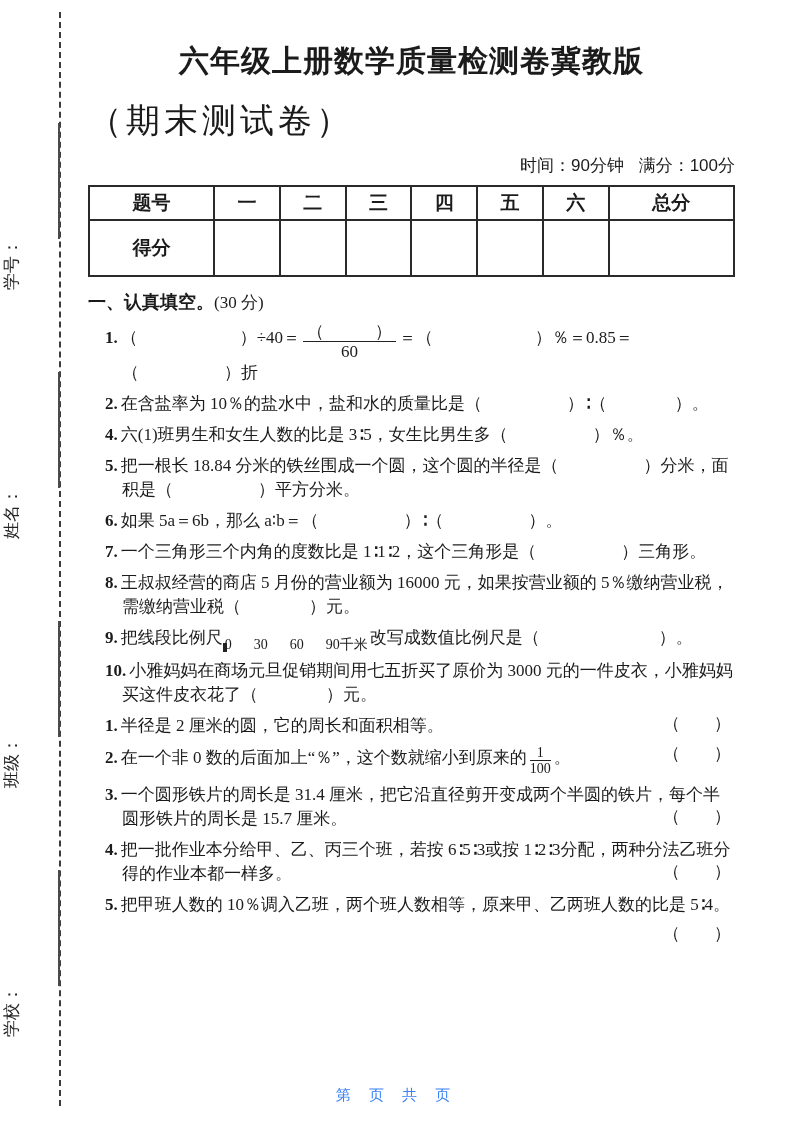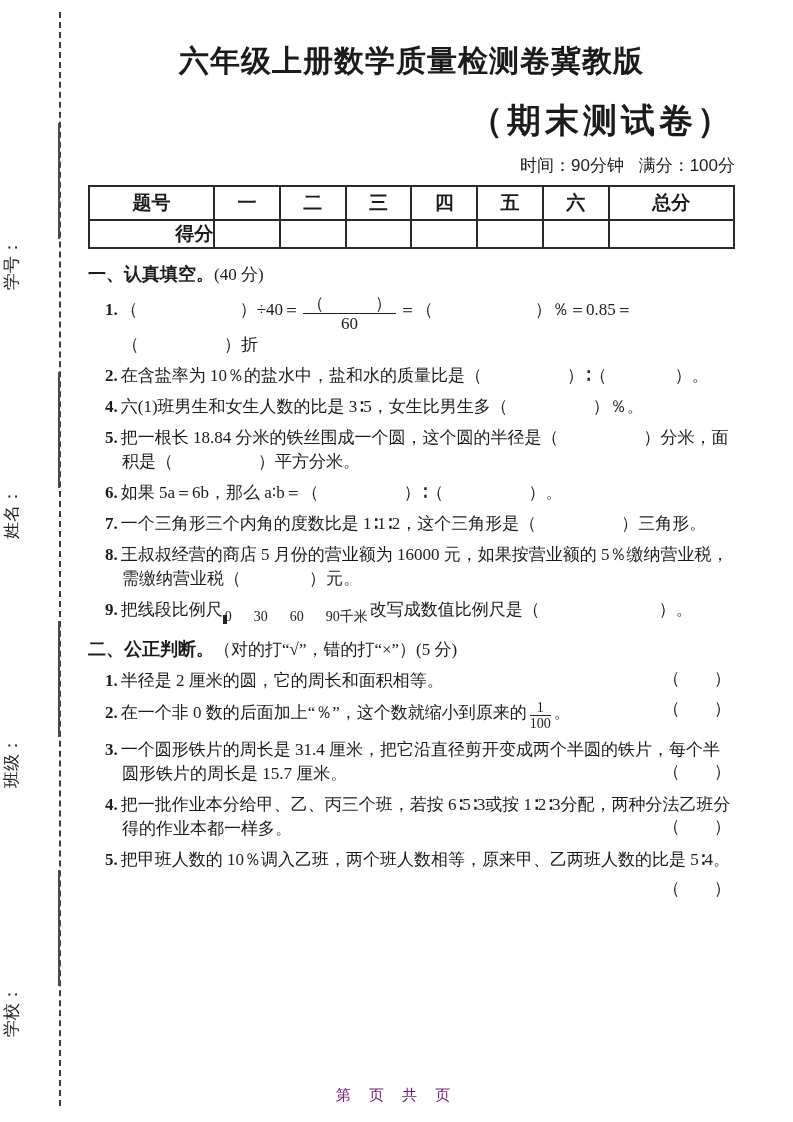--- a/index.html
+++ b/index.html
@@ -23,35 +23,35 @@
   }
   .sb-label { flex:0 0 auto; }
   .sb-blank { flex:0 0 auto; width:116px; margin-right:82px; border-bottom:2px solid #4a4a4a; align-self:flex-end; height:14px; }
   
   .content { position:absolute; left:88px; top:0; width:647px; }
   .title {
     margin-top:36px; text-align:center; font-family:"Liberation Sans", sans-serif;
     font-weight:bold; font-size:30px; line-height:50px; letter-spacing:1px;
   }
   .subtitle {
-    margin-top:14px; text-align:right; font-family:"Liberation Sans", sans-serif;
-    font-weight:bold; font-size:34px; line-height:40px; letter-spacing:4px;
+    margin-top:14px; text-align:left; font-family:"Liberation Sans", sans-serif;
+    font-weight:normal; font-size:34px; line-height:40px; letter-spacing:4px;
   }
   .meta {
     margin-top:15px; text-align:right; font-family:"Liberation Sans", sans-serif;
     font-size:17px; line-height:21px;
   }
   .meta span + span { margin-left:10px;margin-top:36px; }
   table.score-table {
     margin-top:9px; width:100%; border-collapse:collapse;
     font-family:"Liberation Sans", sans-serif; font-size:19px; font-weight:bold;
   }
   table.score-table th, table.score-table td { border:2px solid #2a2a2a; text-align:center; }
   table.score-table th { height:34px; font-weight:bold; }
-  table.score-table td { height:28px;text-align:right; }
+  table.score-table td { height:56px; }
   .sec-heading {
     margin-top:13px; font-family:"Liberation Sans", sans-serif;
     font-weight:bold; font-size:18px; line-height:25px;
   }
   .sec-note { font-family:"Liberation Serif", serif; font-weight:normal; font-size:17px; }
   .q { margin-top:7px; padding-left:34px; text-indent:-17px; }
   .qno { font-weight:bold; margin-right:3px; }
   .q-judge { position:relative; }
   .q-judge .ans { position:absolute; right:4px; bottom:2px; text-indent:0; }
   .q-judge .ans-mid { bottom:10px; }
@@ -63,21 +63,21 @@
   .frac.sm { font-size:14px; line-height:15px; vertical-align:-10px; }
   
   .scale { display:inline-block; vertical-align:-6px; margin:0 30px 0 2px; text-indent:0; position:relative; width:115px; }
   .scale-labels { display:flex; justify-content:space-between; font-size:14px; line-height:15px; font-family:"Liberation Serif", serif; }
   .scale-unit { position:absolute; left:100%; top:0; white-space:nowrap; font-size:14px; line-height:15px; }
   .scale-line { position:relative; height:8px; border-bottom:2px solid #222; }
   .scale-line i { position:absolute; bottom:0; width:2px; height:7px; background:#222; }
   .scale-line i.t0 { left:0; height:9px; } .scale-line i.t1 { left:33%; } .scale-line i.t2 { left:66%; } .scale-line i.t3 { right:0; height:9px; }
   .footer {
     position:absolute; left:0; right:0; bottom:15px; text-align:center;
-    font-family:"Liberation Sans", sans-serif; font-size:15px; letter-spacing:7px; color:#701a75;
+    font-family:"Liberation Sans", sans-serif; font-size:15px; letter-spacing:7px; color:#3b82f6;
   }
 </style>
 </head>
 <body>
 
 <div class="page">
 
   <div class="dashed-line"></div>
 
   <div class="sidebar-rot">
@@ -120,21 +120,21 @@
         <td></td>
         <td></td>
         <td></td>
         <td></td>
         <td></td>
       </tr>
     </tbody>
       </table>
 
     <div class="sec-heading">
-      <span>一、认真填空。</span><span class="sec-note">(40 分)</span>
+      <span>一、认真填空。</span><span class="sec-note">(30 分)</span>
     </div>
 
     <div class="q">
       <span class="qno">1.</span><span>（　　　　　　）÷40＝</span><span class="frac"><span class="ftop">（　　　）</span><span class="fbot">60</span></span><span>＝（　　　　　　）％＝0.85＝（　　　　　）折</span>
     </div>
 
     <div class="q">
       <span class="qno">2.</span><span>在含盐率为 10％的盐水中，盐和水的质量比是（　　　　　）∶（　　　　）。</span>
     </div>
 
@@ -161,24 +161,24 @@
 
     <div class="q">
       <span class="qno">9.</span><span>把线段比例尺</span><span class="scale"><span class="scale-labels">
             <span>0</span>
             <span>30</span>
             <span>60</span>
             <span>90</span>
           </span><span class="scale-unit">千米</span><span class="scale-line"><i class="t0"></i><i class="t1"></i><i class="t2"></i><i class="t3"></i></span></span><span>改写成数值比例尺是（　　　　　　　）。</span>
     </div>
 
-
-    <div class="sec-heading">
-      <span>二、公正判断。</span><span class="sec-note">（对的打“√”，错的打“×”）(5 分)</span>
-    </div>
+    <div class="q">
+      <span class="qno">10.</span><span>小雅妈妈在商场元旦促销期间用七五折买了原价为 3000 元的一件皮衣，小雅妈妈买这件皮衣花了（　　　　）元。</span>
+    </div>
+
 
     <div class="q q-judge">
       <span class="qno">1.</span><span>半径是 2 厘米的圆，它的周长和面积相等。</span><span class="ans">（　　）</span>
     </div>
 
     <div class="q q-judge">
       <span class="qno">2.</span><span>在一个非 0 数的后面加上“％”，这个数就缩小到原来的</span><span class="frac sm"><span class="ftop">1</span><span class="fbot">100</span></span><span>。</span><span class="ans ans-mid">（　　）</span>
     </div>
 
     <div class="q q-judge">

